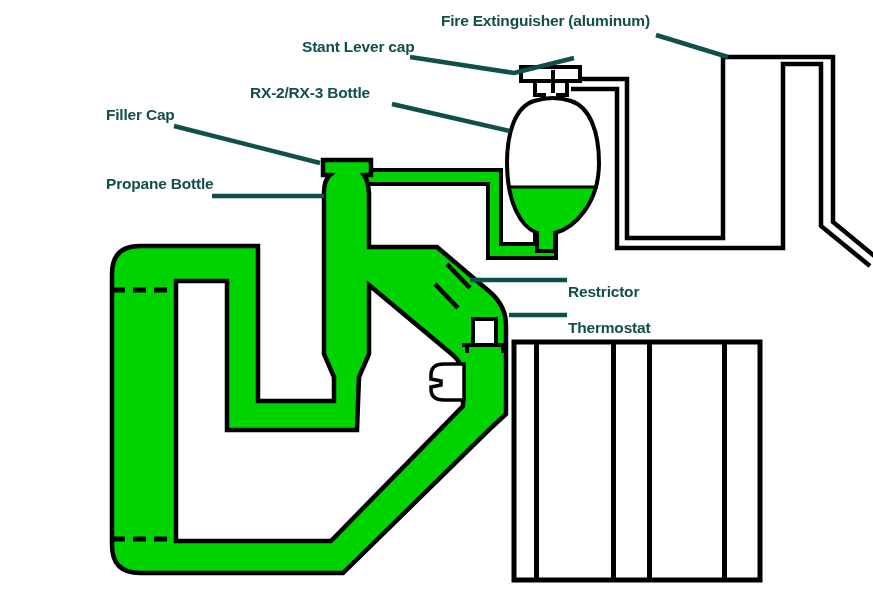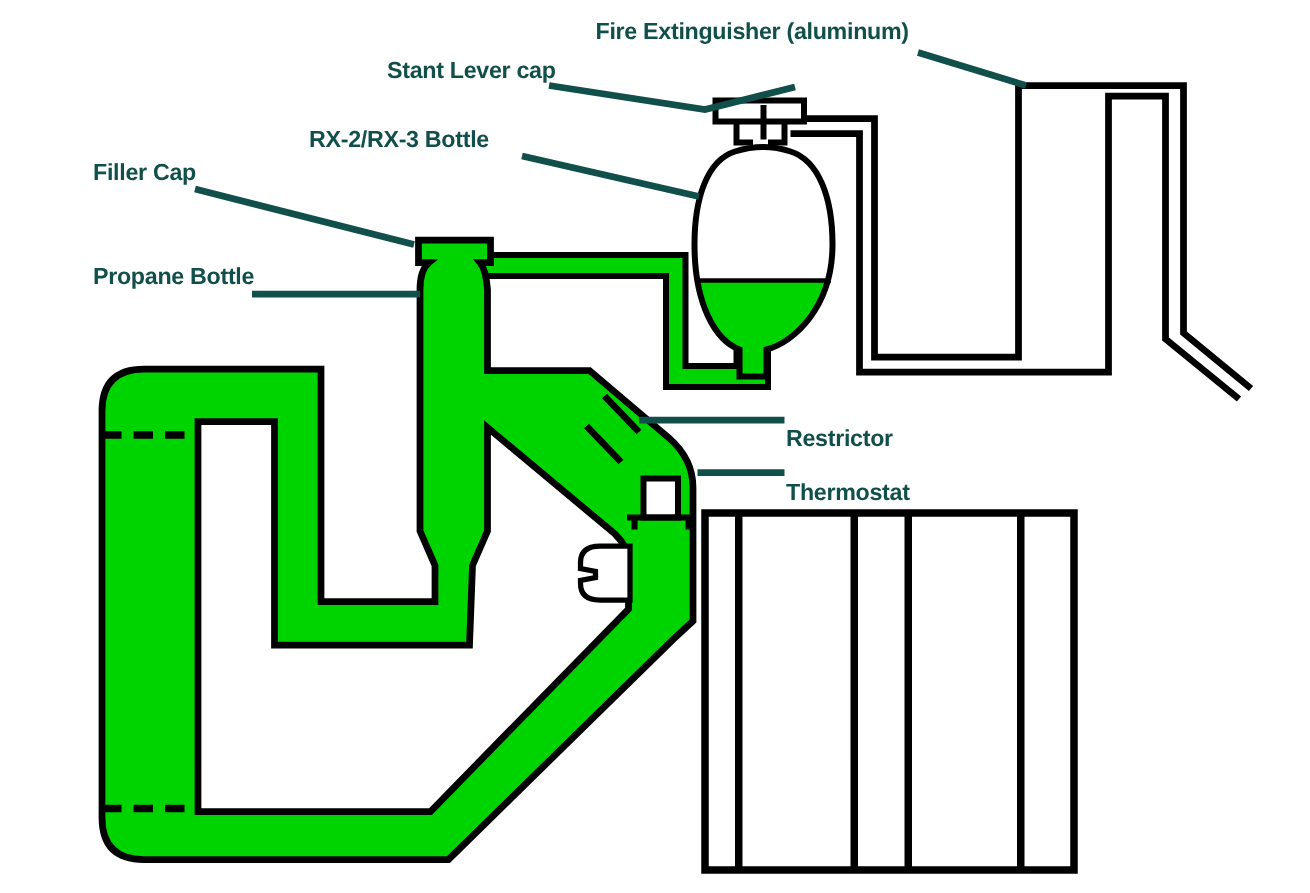--- a/index.html
+++ b/index.html
@@ -1,16 +1,16 @@
 <!DOCTYPE html>
 <html><head>
 <meta charset="utf-8">
 <style>
   html,body{margin:0;padding:0;background:#ffffff;width:873px;height:595px;overflow:hidden;}
-  .stage{position:relative;width:810px;height:595px;background:#fff;}
+  .stage{position:relative;width:810px;height:595px;background:#fff;margin-left:44px;}
   svg text{
     font-family:"Liberation Sans","DejaVu Sans",sans-serif;
     font-weight:bold;
     font-size:15.5px;
     letter-spacing:-0.2px;
   }
   path,rect,line{vector-effect:none;}
 </style>
 </head>
 <body>

